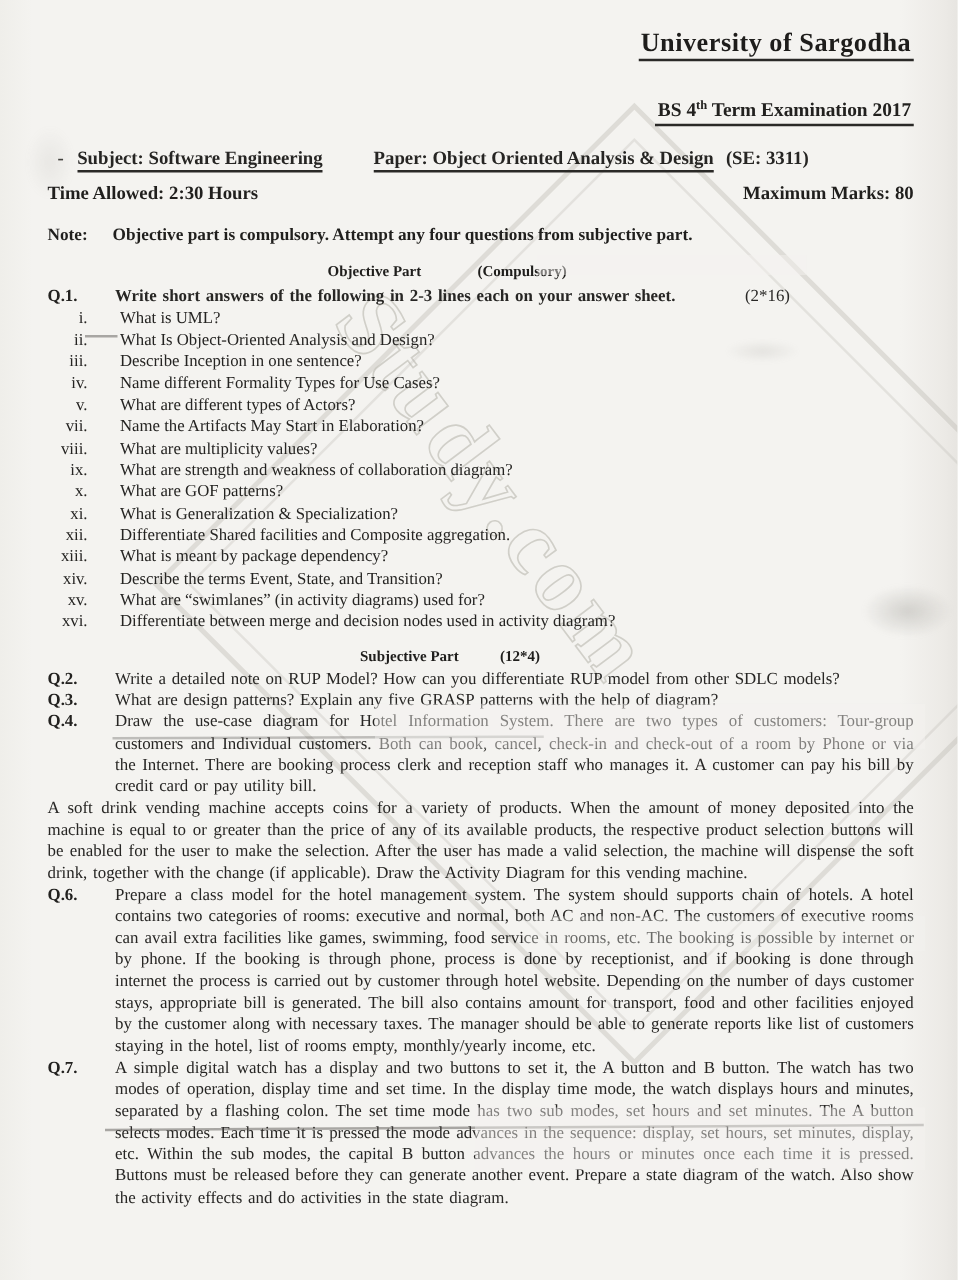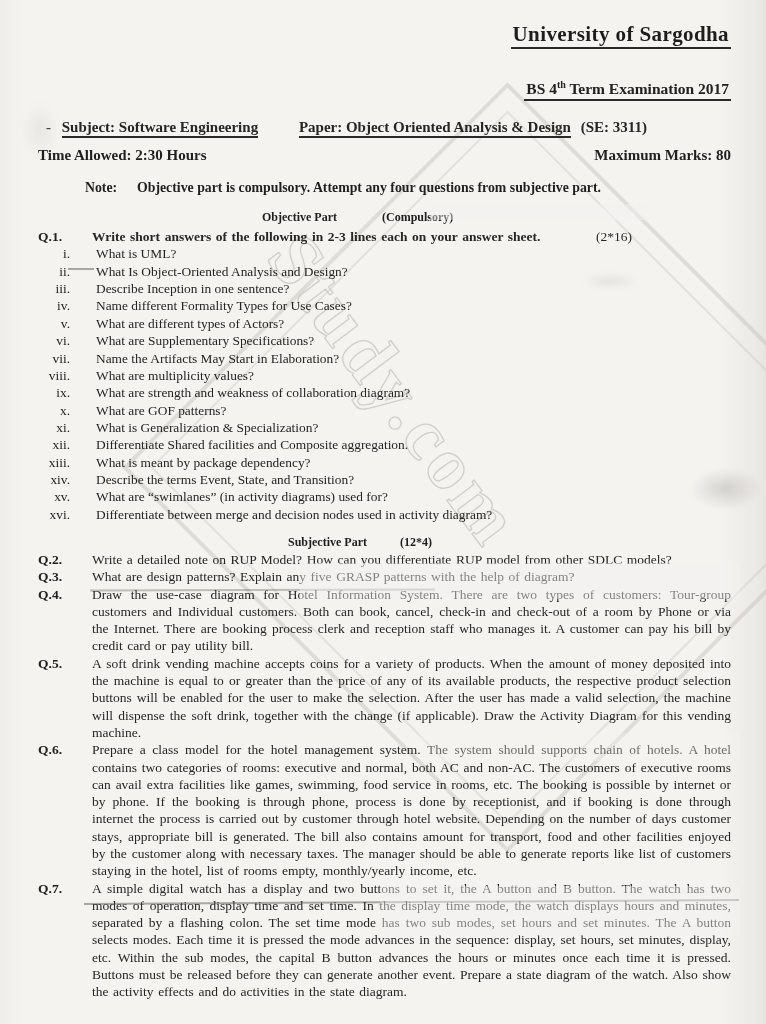--- a/index.html
+++ b/index.html
@@ -71,21 +71,21 @@
   }
   .subtitle sup { font-size: 10px; vertical-align: super; }
   .subject-row { margin-top: 17px; font-size: 15px; font-weight: bold; line-height: 18px; white-space: nowrap; }
   .bullet-dash { display: inline-block; width: 10px; margin-left: 8px; color: #44433f; }
   .u-label { border-bottom: 2px solid #2a2927; padding-bottom: 1px; }
   .subject-label { margin-left: 2px; }
   .paper-label { margin-left: 37px; }
   .paper-code { margin-left: 6px; }
   .meta-row { margin-top: 10px; display: flex; justify-content: space-between; font-size: 15px; font-weight: bold; line-height: 18px; color: #201f1d; }
   .note-row { margin-top: 15px; display: flex; font-size: 13.8px; font-weight: bold; line-height: 17px; color: #201f1d; }
-  .note-label { width: 52px; flex-shrink: 0; margin-left: 47px; }
+  .note-label { width: 52px; flex-shrink: 0; }
   
   .section-head { margin-top: 13px; font-size: 12px; font-weight: bold; line-height: 17px; color: #1f1e1c; }
   .section-head.obj { padding-left: 224px; }
   .section-head.obj .head-tag { margin-left: 42px; }
   .section-head.subj { margin-top: 11px; padding-left: 250px; }
   .section-head.subj .head-tag { margin-left: 30px; }
   
   .q-row { display: flex; font-size: 13.5px; line-height: 17.3px; position: relative; }
   .q-row.first { margin-top: 2px; }
   .q-num { width: 54px; flex-shrink: 0; font-weight: bold; color: #22211f; }
@@ -167,24 +167,20 @@
         </div>
       <div class="item-row">
           <span class="item-num">iv.</span>
           <span class="item-text">Name different Formality Types for Use Cases?</span>
         </div>
       <div class="item-row">
           <span class="item-num">v.</span>
           <span class="item-text">What are different types of Actors?</span>
         </div>
       <div class="item-row">
-          <span class="item-num">vi.</span>
-          <span class="item-text">What are Supplementary Specifications?</span>
-        </div>
-      <div class="item-row">
           <span class="item-num">vii.</span>
           <span class="item-text">Name the Artifacts May Start in Elaboration?</span>
         </div>
       <div class="item-row">
           <span class="item-num">viii.</span>
           <span class="item-text">What are multiplicity values?</span>
         </div>
       <div class="item-row">
           <span class="item-num">ix.</span>
           <span class="item-text">What are strength and weakness of collaboration diagram?</span>
@@ -231,21 +227,20 @@
         </div>
       <div class="q-row">
           <span class="q-num">Q.3.</span>
           <div class="q-text">What are design patterns? Explain any five GRASP patterns with the help of diagram?</div>
         </div>
       <div class="q-row">
           <span class="q-num">Q.4.</span>
           <div class="q-text">Draw the use-case diagram for Hotel Information System. There are two types of customers: Tour-group customers and Individual customers. Both can book, cancel, check-in and check-out of a room by Phone or via the Internet. There are booking process clerk and reception staff who manages it. A customer can pay his bill by credit card or pay utility bill.</div>
         </div>
       <div class="q-row">
-          <span class="q-num">Q.5.</span>
           <div class="q-text">A soft drink vending machine accepts coins for a variety of products. When the amount of money deposited into the machine is equal to or greater than the price of any of its available products, the respective product selection buttons will be enabled for the user to make the selection. After the user has made a valid selection, the machine will dispense the soft drink, together with the change (if applicable). Draw the Activity Diagram for this vending machine.</div>
         </div>
       <div class="q-row">
           <span class="q-num">Q.6.</span>
           <div class="q-text">Prepare a class model for the hotel management system. The system should supports chain of hotels. A hotel contains two categories of rooms: executive and normal, both AC and non-AC. The customers of executive rooms can avail extra facilities like games, swimming, food service in rooms, etc. The booking is possible by internet or by phone. If the booking is through phone, process is done by receptionist, and if booking is done through internet the process is carried out by customer through hotel website. Depending on the number of days customer stays, appropriate bill is generated. The bill also contains amount for transport, food and other facilities enjoyed by the customer along with necessary taxes. The manager should be able to generate reports like list of customers staying in the hotel, list of rooms empty, monthly/yearly income, etc.</div>
         </div>
       <div class="q-row">
           <span class="q-num">Q.7.</span>
           <div class="q-text">A simple digital watch has a display and two buttons to set it, the A button and B button. The watch has two modes of operation, display time and set time. In the display time mode, the watch displays hours and minutes, separated by a flashing colon. The set time mode has two sub modes, set hours and set minutes. The A button selects modes. Each time it is pressed the mode advances in the sequence: display, set hours, set minutes, display, etc. Within the sub modes, the capital B button advances the hours or minutes once each time it is pressed. Buttons must be released before they can generate another event. Prepare a state diagram of the watch. Also show the activity effects and do activities in the state diagram.</div>
         </div>

